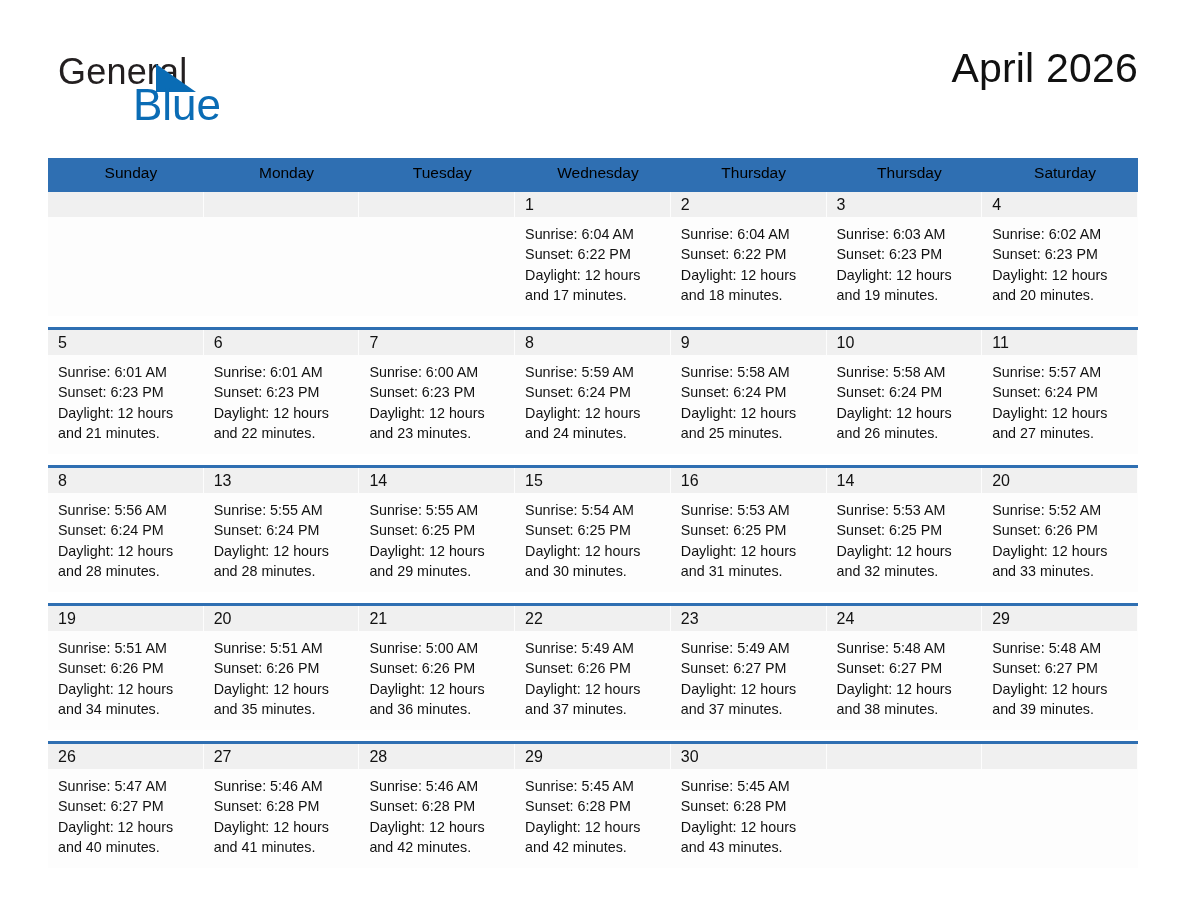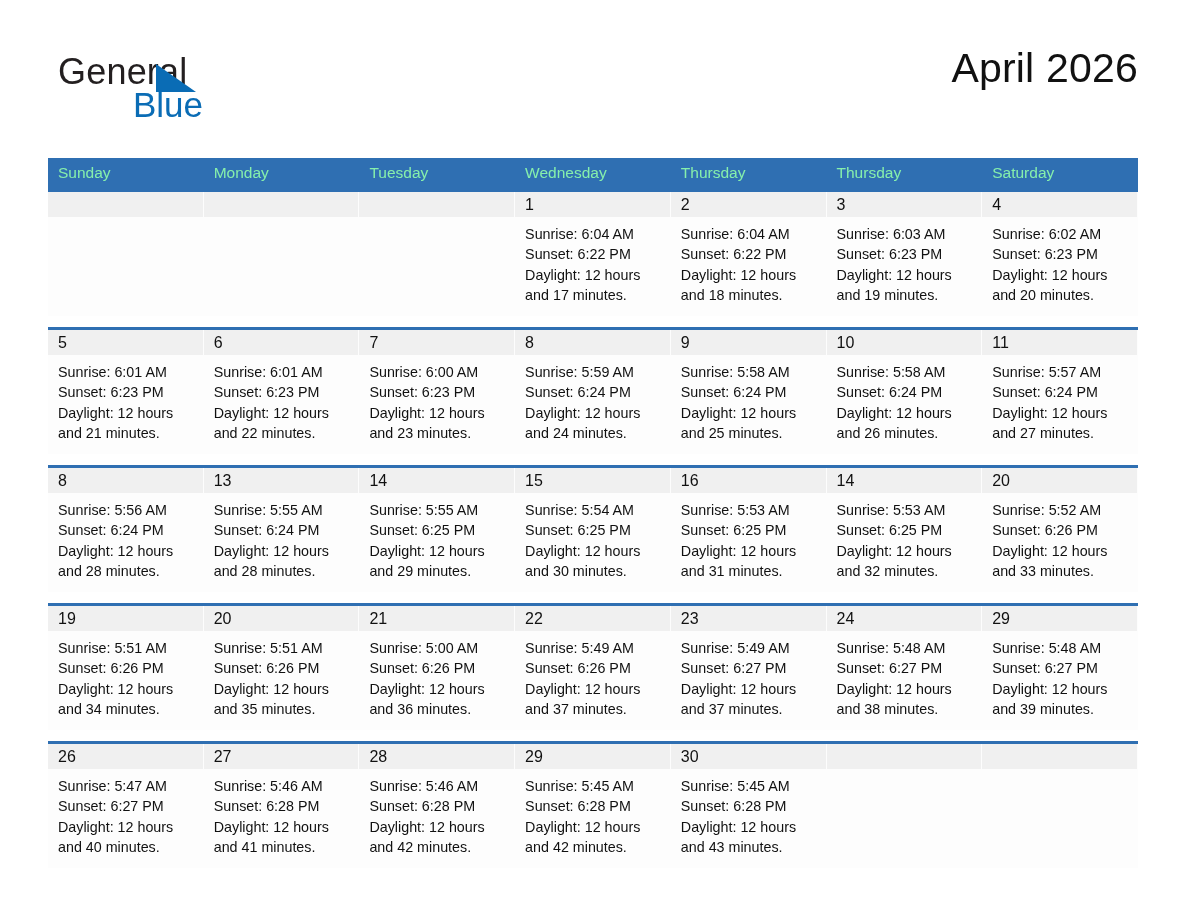--- a/index.html
+++ b/index.html
@@ -56,21 +56,21 @@
     width: 0;
     height: 0;
     border-top: 28px solid #0a6cb5;
     border-right: 40px solid transparent;
     transform: scaleY(-1);
   }
   .logo-blue {
     position: absolute;
     left: 75px;
     top: 33px;
-    font-size: 35px;
+    font-size: 44px;
     color: #0a6cb5;
     line-height: 40px;
     text-align: center;
   }
 
   .title-block {
     position: absolute;
     right: 0;
     top: 0;
     text-align: left;
@@ -96,24 +96,24 @@
     position: absolute;
     left: 48px;
     top: 158px;
     width: 1090px;
     border-collapse: collapse;
     table-layout: fixed;
   }
 
   .calendar th {
     background: #2f6fb2;
-    color: #86efac;
+    color: #000000;
     font-size: 15.5px;
     font-weight: normal;
-    text-align: left;
+    text-align: center;
     padding: 6px 0 7px 10px;
     height: 18px;
     vertical-align: middle;
     border: none;
   }
 
   .week-row td {
     vertical-align: top;
     padding: 0;
     border: none;

